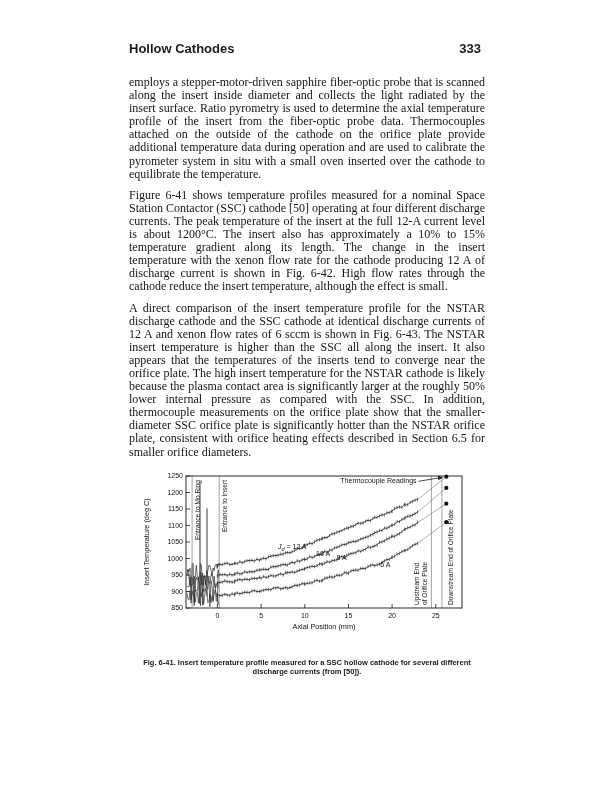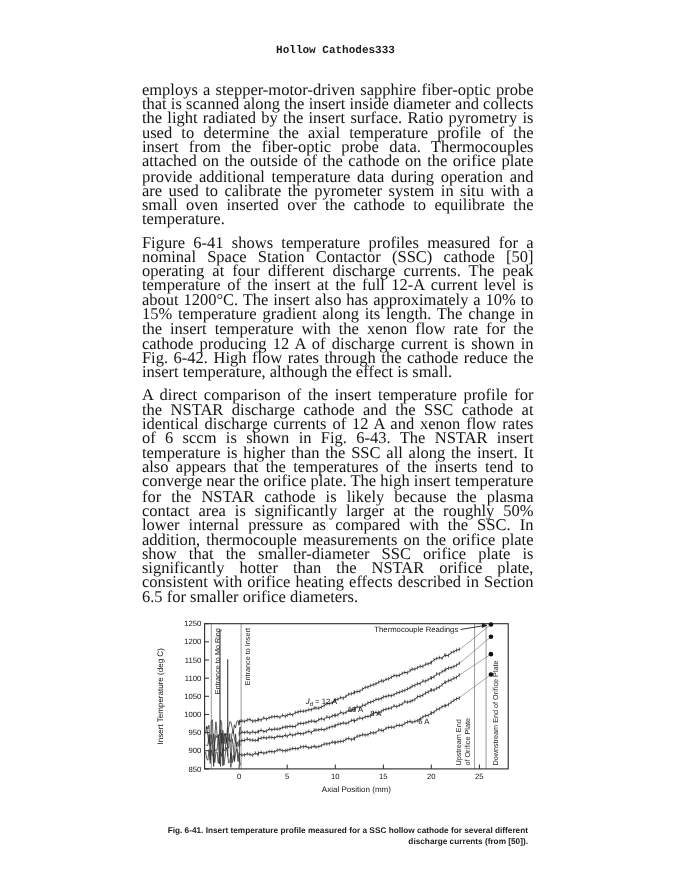--- a/index.html
+++ b/index.html
@@ -6,38 +6,38 @@
   .page{
     position:relative;
     width:612px;height:792px;
     background:#ffffff;
     font-family:"Liberation Serif", serif;
     color:#151515;
     overflow:hidden;
   }
   .running-header{
     position:absolute;top:41px;left:129px;width:352px;
-    display:flex;justify-content:center;align-items:baseline;
-    font-family:Liberation Mono, monospace;
-    font-weight:bold;font-size:10px;color:#1a1a1a;
+    display:flex;justify-content:space-between;align-items:baseline;
+    font-family:Liberation Sans, sans-serif;
+    font-weight:bold;font-size:13px;color:#1a1a1a;
   }
   .content{
     position:absolute;top:76px;left:129px;width:356px;
   }
   p.body-par{
-    font-size:15px;line-height:13.1px;
+    font-size:12px;line-height:13.1px;
     text-align:justify;text-justify:inter-word;
     margin:0 0 8px 0;color:#141414;
   }
   .figure{margin-top:4px;text-align:center;}
   .chart-wrap{display:inline-block;line-height:0;}
   .fig-caption{
     font-family:"Liberation Sans", sans-serif;
     font-weight:bold;font-size:7.5px;line-height:9.6px;
-    color:#1a1a1a;text-align:right;
+    color:#1a1a1a;text-align:center;
     max-width:346px;margin:9px auto 0 auto;
   }
 </style>
 </head>
 <body>
 
 <div class="page">
 
   <div class="running-header">
     <span>Hollow Cathodes</span>

